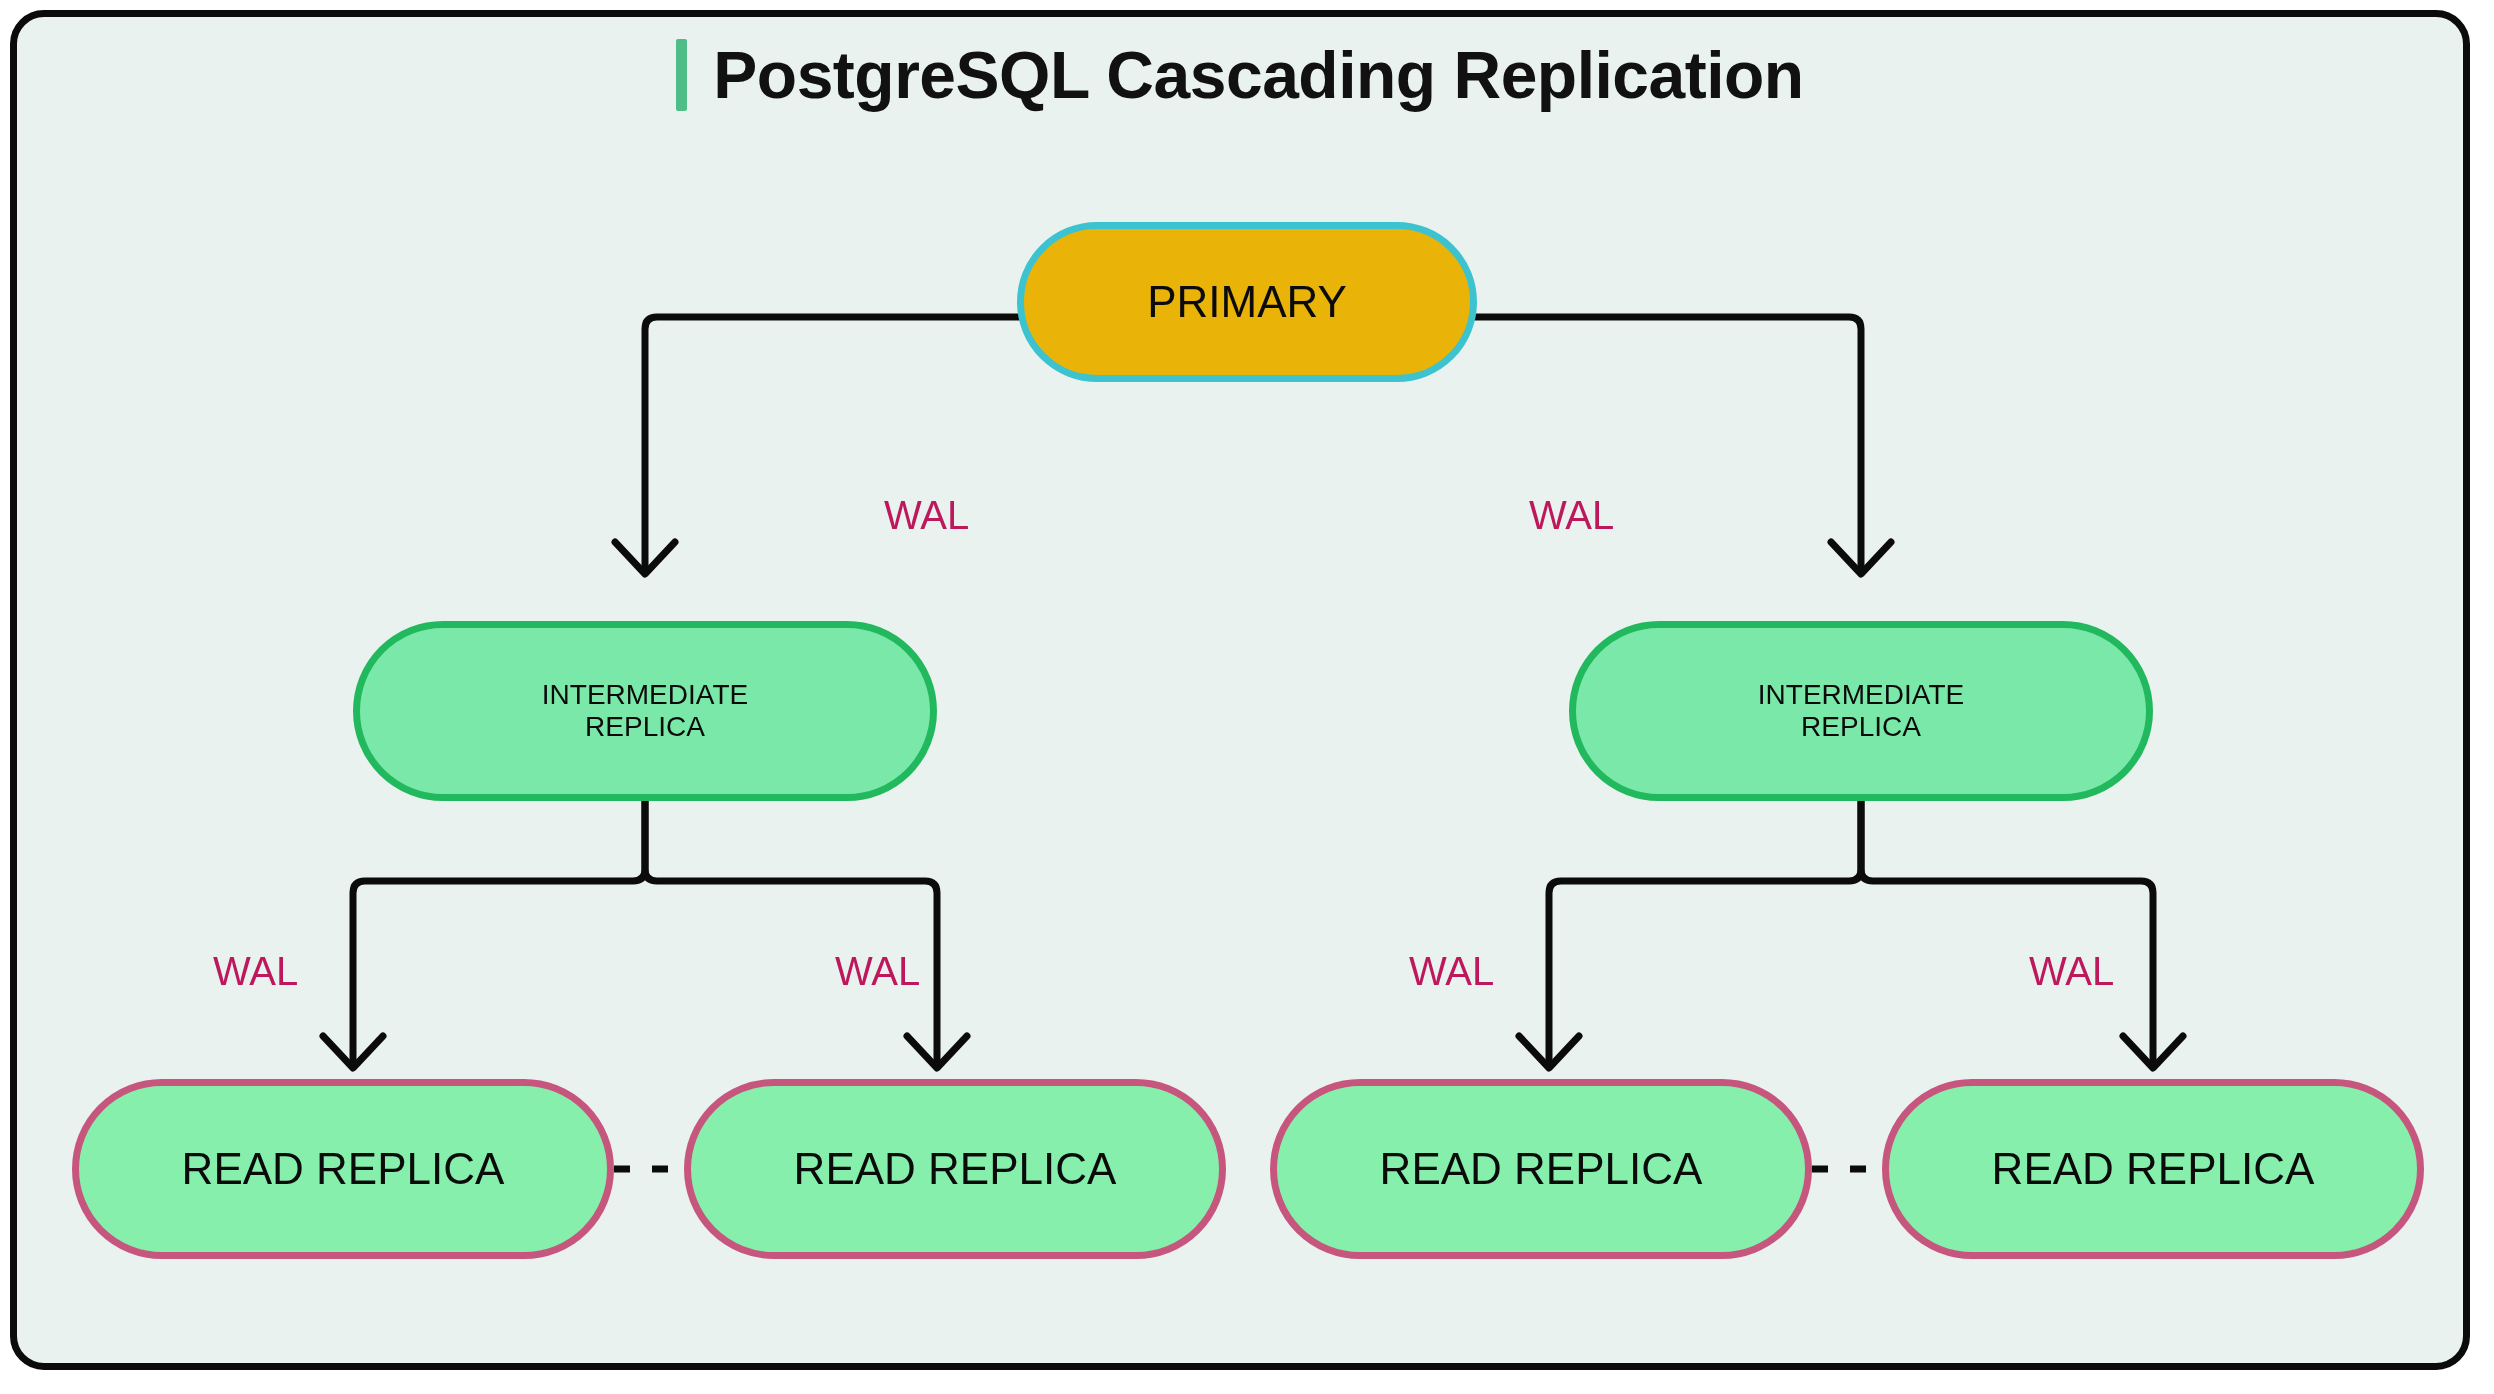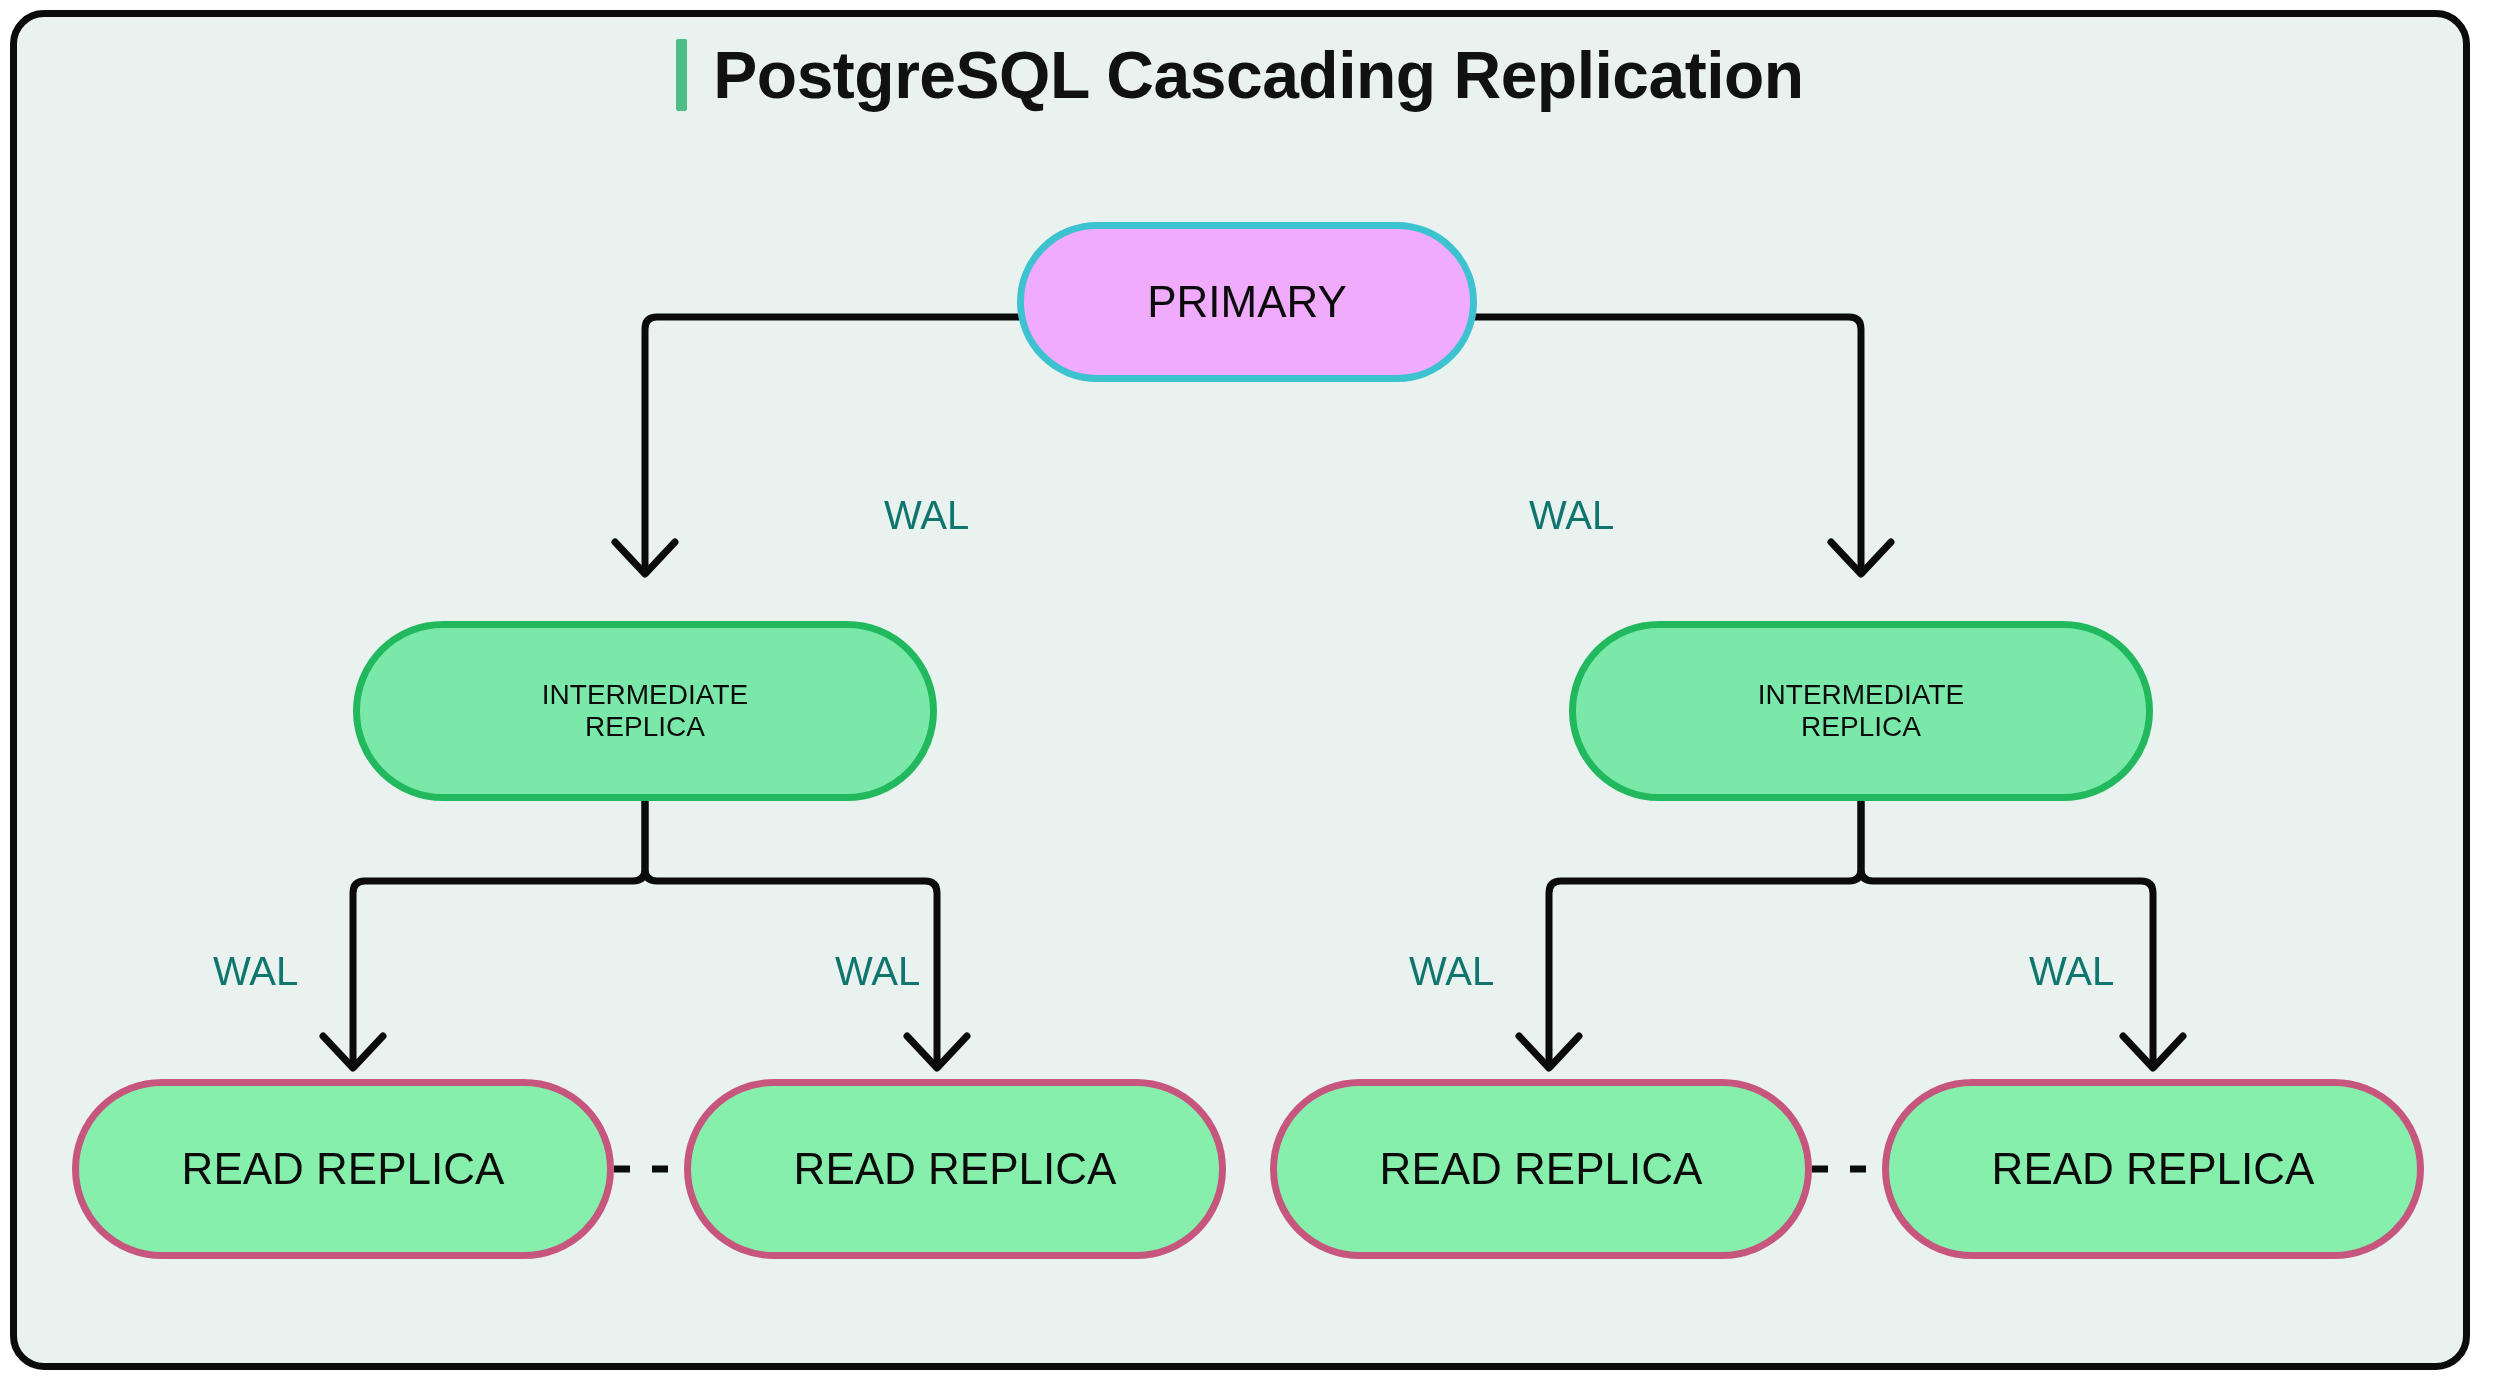--- a/index.html
+++ b/index.html
@@ -77,41 +77,41 @@
   .sib-link {
     fill: none;
     stroke: #0b0b0b;
     stroke-width: 7;
     stroke-linecap: butt;
     stroke-dasharray: 16 22;
   }
   .edge-label {
     position: absolute;
     font-size: 40px;
-    color: #0f766e;
+    color: #be185d;
     white-space: nowrap;
     line-height: 1;
   }
   
   .node {
     position: absolute;
     box-sizing: border-box;
     display: flex;
     align-items: center;
     justify-content: center;
     text-align: center;
     color: #0b0b0b;
     border-radius: 999px;
   }
   .node-label {
     line-height: 1.13;
     padding: 0 14px;
   }
   .node.primary {
-    background: #f0abfc;
+    background: #eab308;
     border: 7px solid #3cc3cf;
     font-size: 44px;
   }
   .node.intermediate {
     background: #7ae8a8;
     border: 7px solid #22b95e;
     font-size: 28px;
   }
   .node.read {
     background: #86efac;

